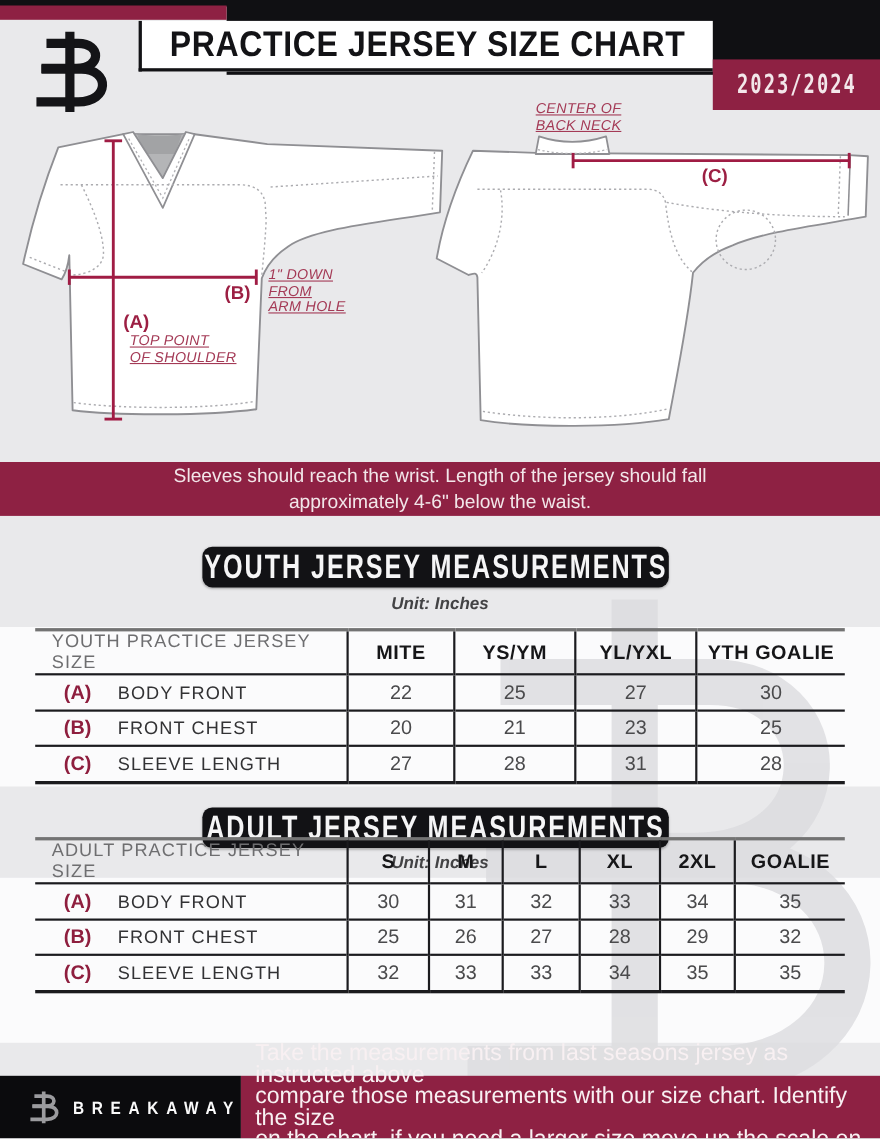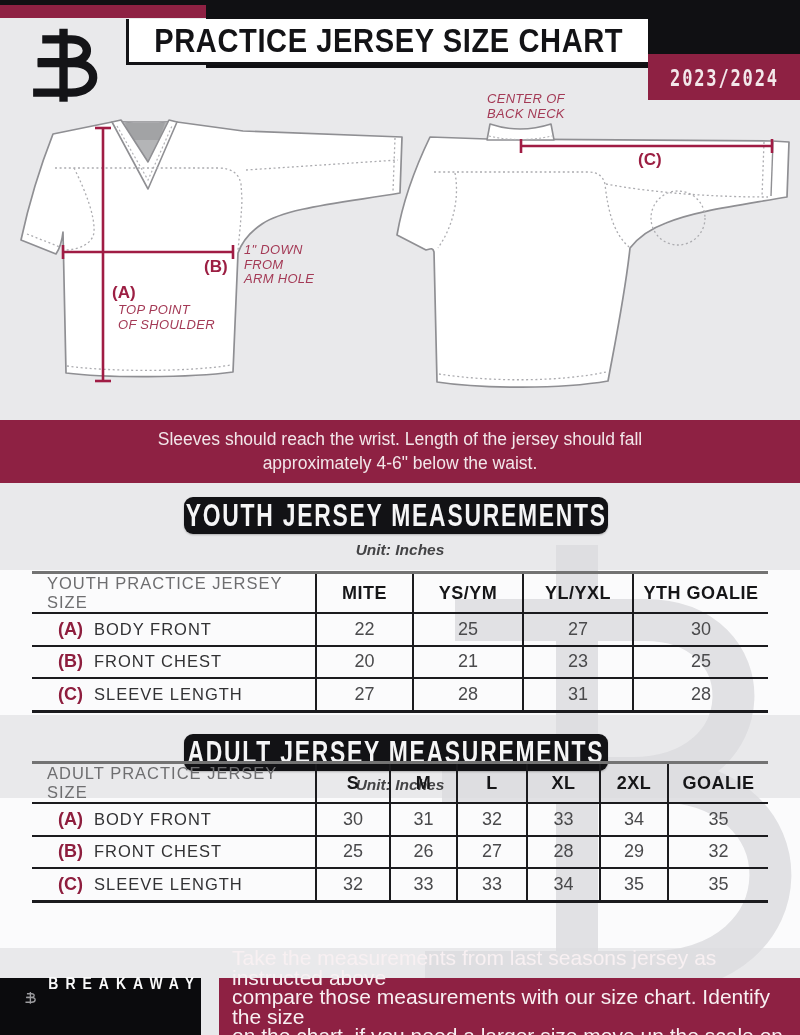--- a/index.html
+++ b/index.html
@@ -27,25 +27,25 @@
     display:flex;align-items:center;justify-content:center;margin-top:36px;
   }
   .season-badge span{
     font-family:"DejaVu Sans Mono",monospace;font-weight:bold;font-size:19px;
     letter-spacing:2px;color:#f3e7ea;transform:scale(.9,1.25);white-space:nowrap;
   }
   .logo{position:absolute;left:24px;top:24px;}
   
   .diagram-svg{position:absolute;left:0;top:0;}
   .anno{position:absolute;color:#a43a56;font-style:italic;font-size:13px;line-height:14.5px;
-        letter-spacing:.3px;white-space:pre-line;z-index:3;}
+        letter-spacing:.3px;white-space:pre-line;z-index:3;text-decoration:underline;}
   .anno-key{position:absolute;color:#9c1f43;font-weight:bold;font-size:17px;font-style:normal;z-index:3;}
   
   .banner{
-    position:absolute;left:0;top:420px;width:800px;height:63px;background:#8e2143;
+    position:absolute;left:0;top:420px;width:800px;height:49px;background:#8e2143;
     display:flex;align-items:center;justify-content:center;z-index:2;
   }
   .banner div{color:#f2e6e9;font-size:17.5px;line-height:23.5px;text-align:center;white-space:pre-line;}
   
   .white-band{position:absolute;left:0;width:800px;background:#fbfbfc;z-index:0;}
   .band-youth{top:570px;height:145px;}
   .band-adult{top:798px;height:150px;}
   .watermark{position:absolute;left:0;top:0;z-index:1;pointer-events:none;}
   .pill{
     position:absolute;left:184px;width:424px;height:37px;background:#121215;border-radius:9px;
@@ -72,26 +72,26 @@
     padding:0;vertical-align:middle;text-align:center;background:transparent;
   }
   .size-table tr:last-child td{border-bottom:3px solid #1b1b1e;}
   .size-table thead th{border-top:3px solid #737373;}
   .size-table .lbl{border-left:none;text-align:left;}
   .size-table thead .lbl{
     padding-left:15px;font-weight:normal;color:#6e6e70;font-size:16.5px;letter-spacing:1px;
   }
   .size-table thead th{color:#161618;font-size:18px;font-weight:bold;letter-spacing:.5px;}
   .row-key{color:#8e1e3e;font-weight:bold;font-size:18px;margin-left:26px;}
-  .row-label{color:#323234;font-size:16.5px;letter-spacing:1px;margin-left:11px;}
+  .row-label{color:#323234;font-size:16.5px;letter-spacing:1px;margin-left:24px;}
   .size-table td.val{color:#4a4a4c;font-size:18px;}
   
   .footer-black{
-    position:absolute;left:0;top:978px;width:201px;height:57px;background:#0b0b0d;
-    display:flex;z-index:2;
+    position:absolute;left:0;top:978px;width:219px;height:57px;background:#0b0b0d;
+    display:flex;align-items:center;z-index:2;
   }
   .footer-brand{color:#fafafa;font-size:14px;font-weight:bold;letter-spacing:7px;
     margin-left:12px;transform:scaleY(1.15);white-space:nowrap;}
   .footer-maroon{
     position:absolute;left:219px;top:978px;width:581px;height:57px;background:#8e2143;
     display:flex;align-items:center;z-index:2;
   }
   .footer-maroon div{color:#f8f0f2;font-size:21px;line-height:19.5px;margin-left:13px;white-space:pre-line;}
 </style>
 </head>

